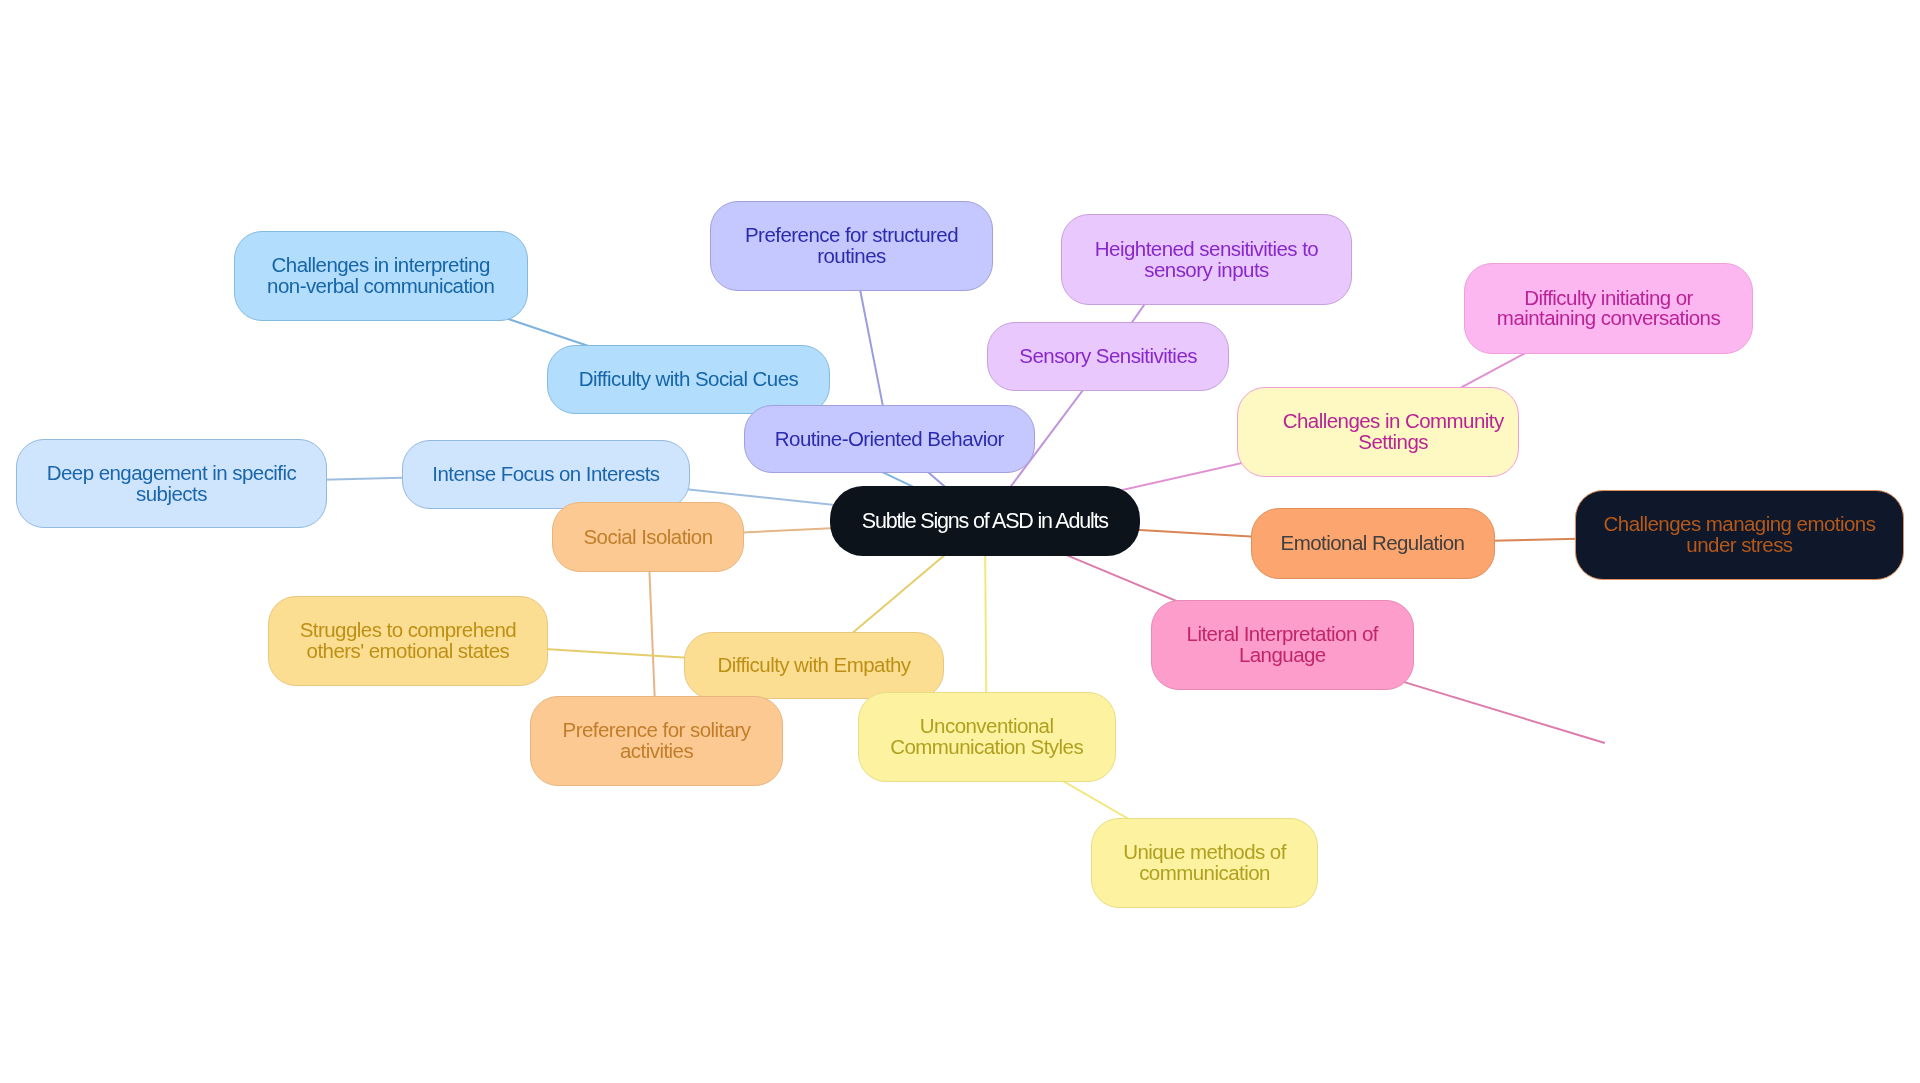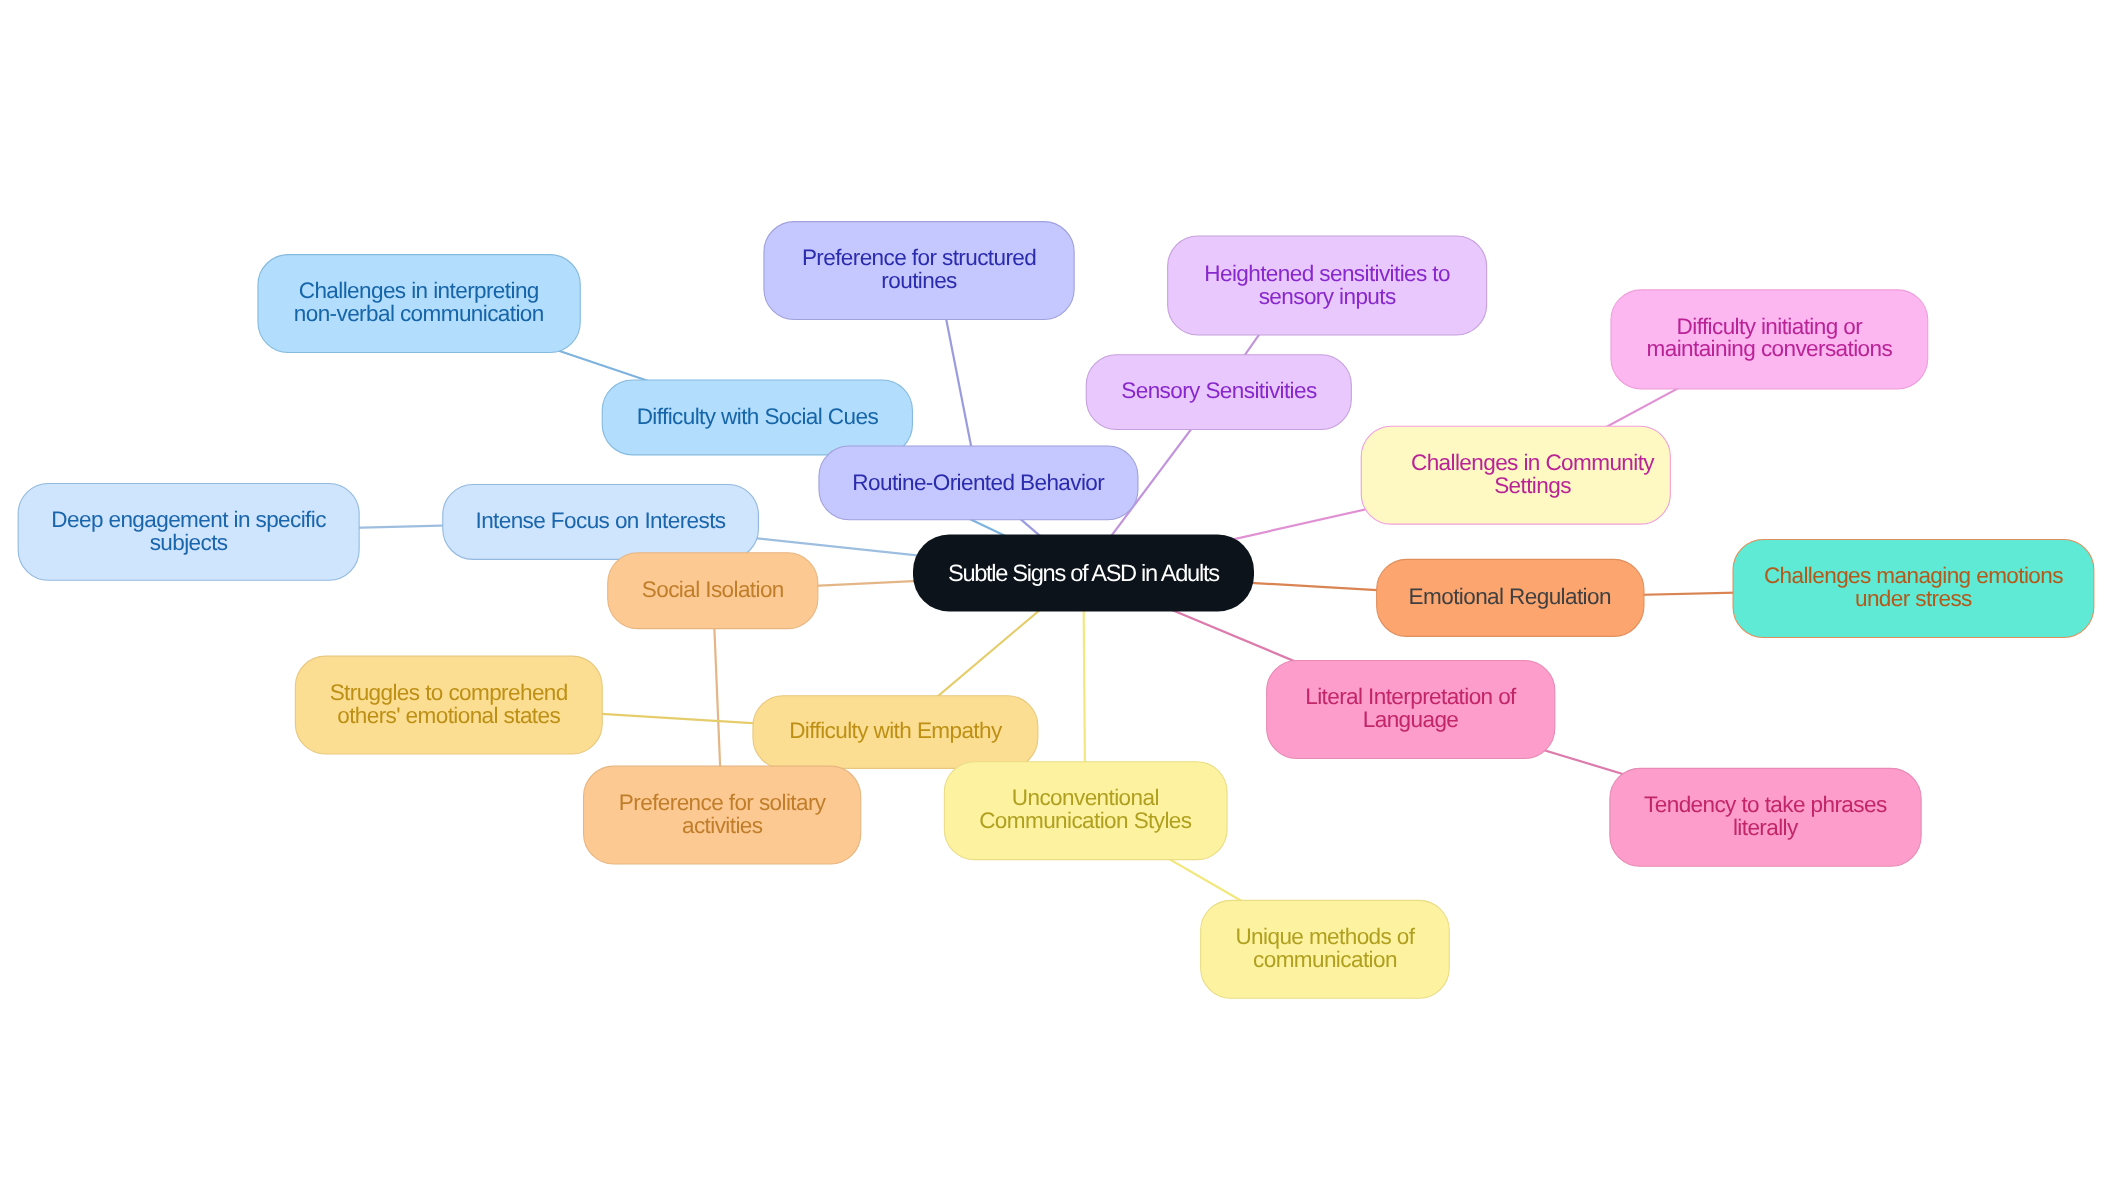--- a/index.html
+++ b/index.html
@@ -53,21 +53,21 @@
     <div class="node" style="left: 402.1px; top: 439.8px; width: 287.6px; height: 68.8px; background: rgb(207, 228, 253); color: rgb(26, 102, 173); border-color: rgb(147, 185, 223);">
       <span class="node-label">Intense Focus on Interests</span>
     </div>
     <div class="node" style="left: 15.5px; top: 439.2px; width: 311.9px; height: 88.7px; background: rgb(207, 228, 253); color: rgb(26, 102, 173); border-color: rgb(147, 185, 223);">
       <span class="node-label">Deep engagement in specific
 subjects</span>
     </div>
     <div class="node" style="left: 743.7px; top: 405px; width: 291.3px; height: 68.3px; background: rgb(197, 200, 254); color: rgb(43, 43, 174); border-color: rgb(160, 160, 220);">
       <span class="node-label">Routine-Oriented Behavior</span>
     </div>
-    <div class="node" style="left: 694px; top: 200.8px; width: 283px; height: 90.2px; background: rgb(197, 200, 254); color: rgb(43, 43, 174); border-color: rgb(160, 160, 220);">
+    <div class="node" style="left: 710px; top: 200.8px; width: 283px; height: 90.2px; background: rgb(197, 200, 254); color: rgb(43, 43, 174); border-color: rgb(160, 160, 220);">
       <span class="node-label">Preference for structured
 routines</span>
     </div>
     <div class="node" style="left: 987.3px; top: 321.9px; width: 241.7px; height: 69.2px; background: rgb(232, 200, 253); color: rgb(136, 40, 204); border-color: rgb(198, 160, 221);">
       <span class="node-label">Sensory Sensitivities</span>
     </div>
     <div class="node" style="left: 1061px; top: 170.3px; width: 291px; height: 90.6px; background: rgb(232, 200, 253); color: rgb(136, 40, 204); border-color: rgb(198, 160, 221); margin-top: 44px;">
       <span class="node-label">Heightened sensitivities to
 sensory inputs</span>
     </div>
@@ -75,31 +75,27 @@
       <span class="node-label">Challenges in Community
 Settings</span>
     </div>
     <div class="node" style="left: 1464px; top: 262.8px; width: 289px; height: 91px; background: rgb(252, 182, 240); color: rgb(186, 35, 150); border-color: rgb(239, 159, 220);">
       <span class="node-label">Difficulty initiating or
 maintaining conversations</span>
     </div>
     <div class="node" style="left: 1250.5px; top: 508.4px; width: 244px; height: 70.3px; background: rgb(252, 165, 111); color: #404040; border-color: rgb(224, 143, 92);">
       <span class="node-label">Emotional Regulation</span>
     </div>
-    <div class="node" style="left: 1574.5px; top: 490px; width: 329.9px; height: 89.9px; background: #5eead4; color: rgb(180, 89, 26); border-color: rgb(224, 143, 92);">
+    <div class="node" style="left: 1574.5px; top: 490px; width: 329.9px; height: 89.9px; background: #0f172a; color: rgb(180, 89, 26); border-color: rgb(224, 143, 92);">
       <span class="node-label">Challenges managing emotions
 under stress</span>
     </div>
     <div class="node" style="left: 1150.9px; top: 600.3px; width: 262.8px; height: 89.7px; background: rgb(252, 157, 203); color: rgb(194, 37, 104); border-color: rgb(231, 138, 180);">
       <span class="node-label">Literal Interpretation of
 Language</span>
-    </div>
-    <div class="node" style="left: 1462.6px; top: 698px; width: 284.5px; height: 90.1px; background: rgb(252, 157, 203); color: rgb(194, 37, 104); border-color: rgb(231, 138, 180);">
-      <span class="node-label">Tendency to take phrases
-literally</span>
     </div>
     <div class="node" style="left: 552px; top: 502px; width: 192px; height: 70px; background: rgb(252, 201, 147); color: rgb(192, 126, 42); border-color: rgb(232, 181, 127);">
       <span class="node-label">Social Isolation</span>
     </div>
     <div class="node" style="left: 683.6px; top: 631.7px; width: 260.8px; height: 67.5px; background: rgb(252, 222, 146); color: rgb(189, 144, 21); border-color: rgb(232, 200, 126);">
       <span class="node-label">Difficulty with Empathy</span>
     </div>
     <div class="node" style="left: 529.9px; top: 695.5px; width: 253.3px; height: 90.1px; background: rgb(252, 201, 147); color: rgb(192, 126, 42); border-color: rgb(232, 181, 127);">
       <span class="node-label">Preference for solitary
 activities</span>

